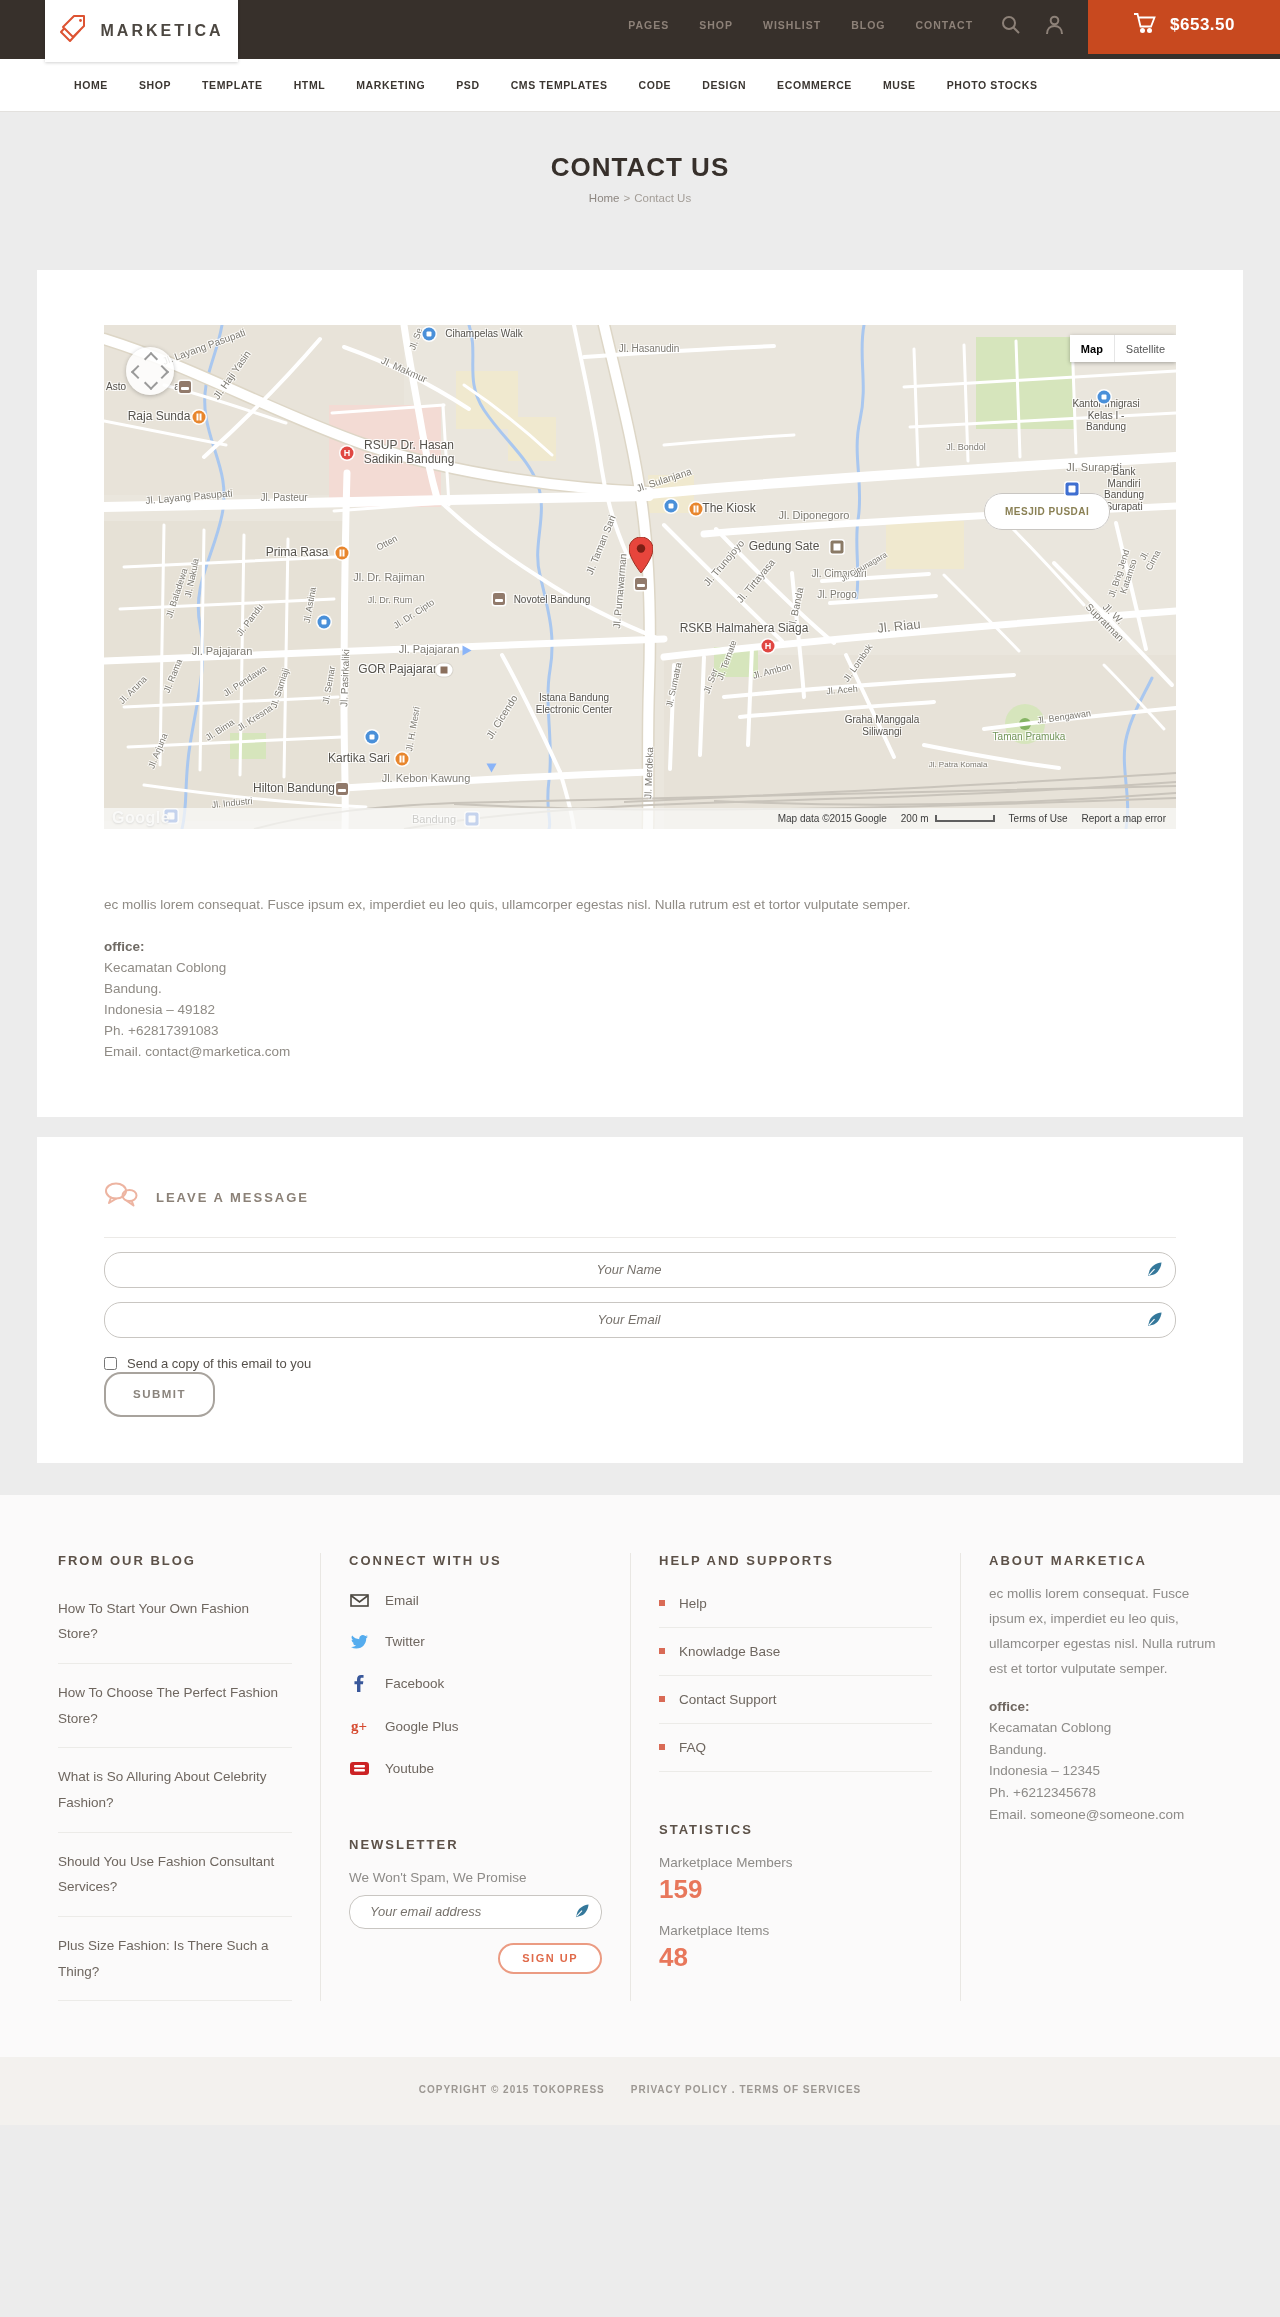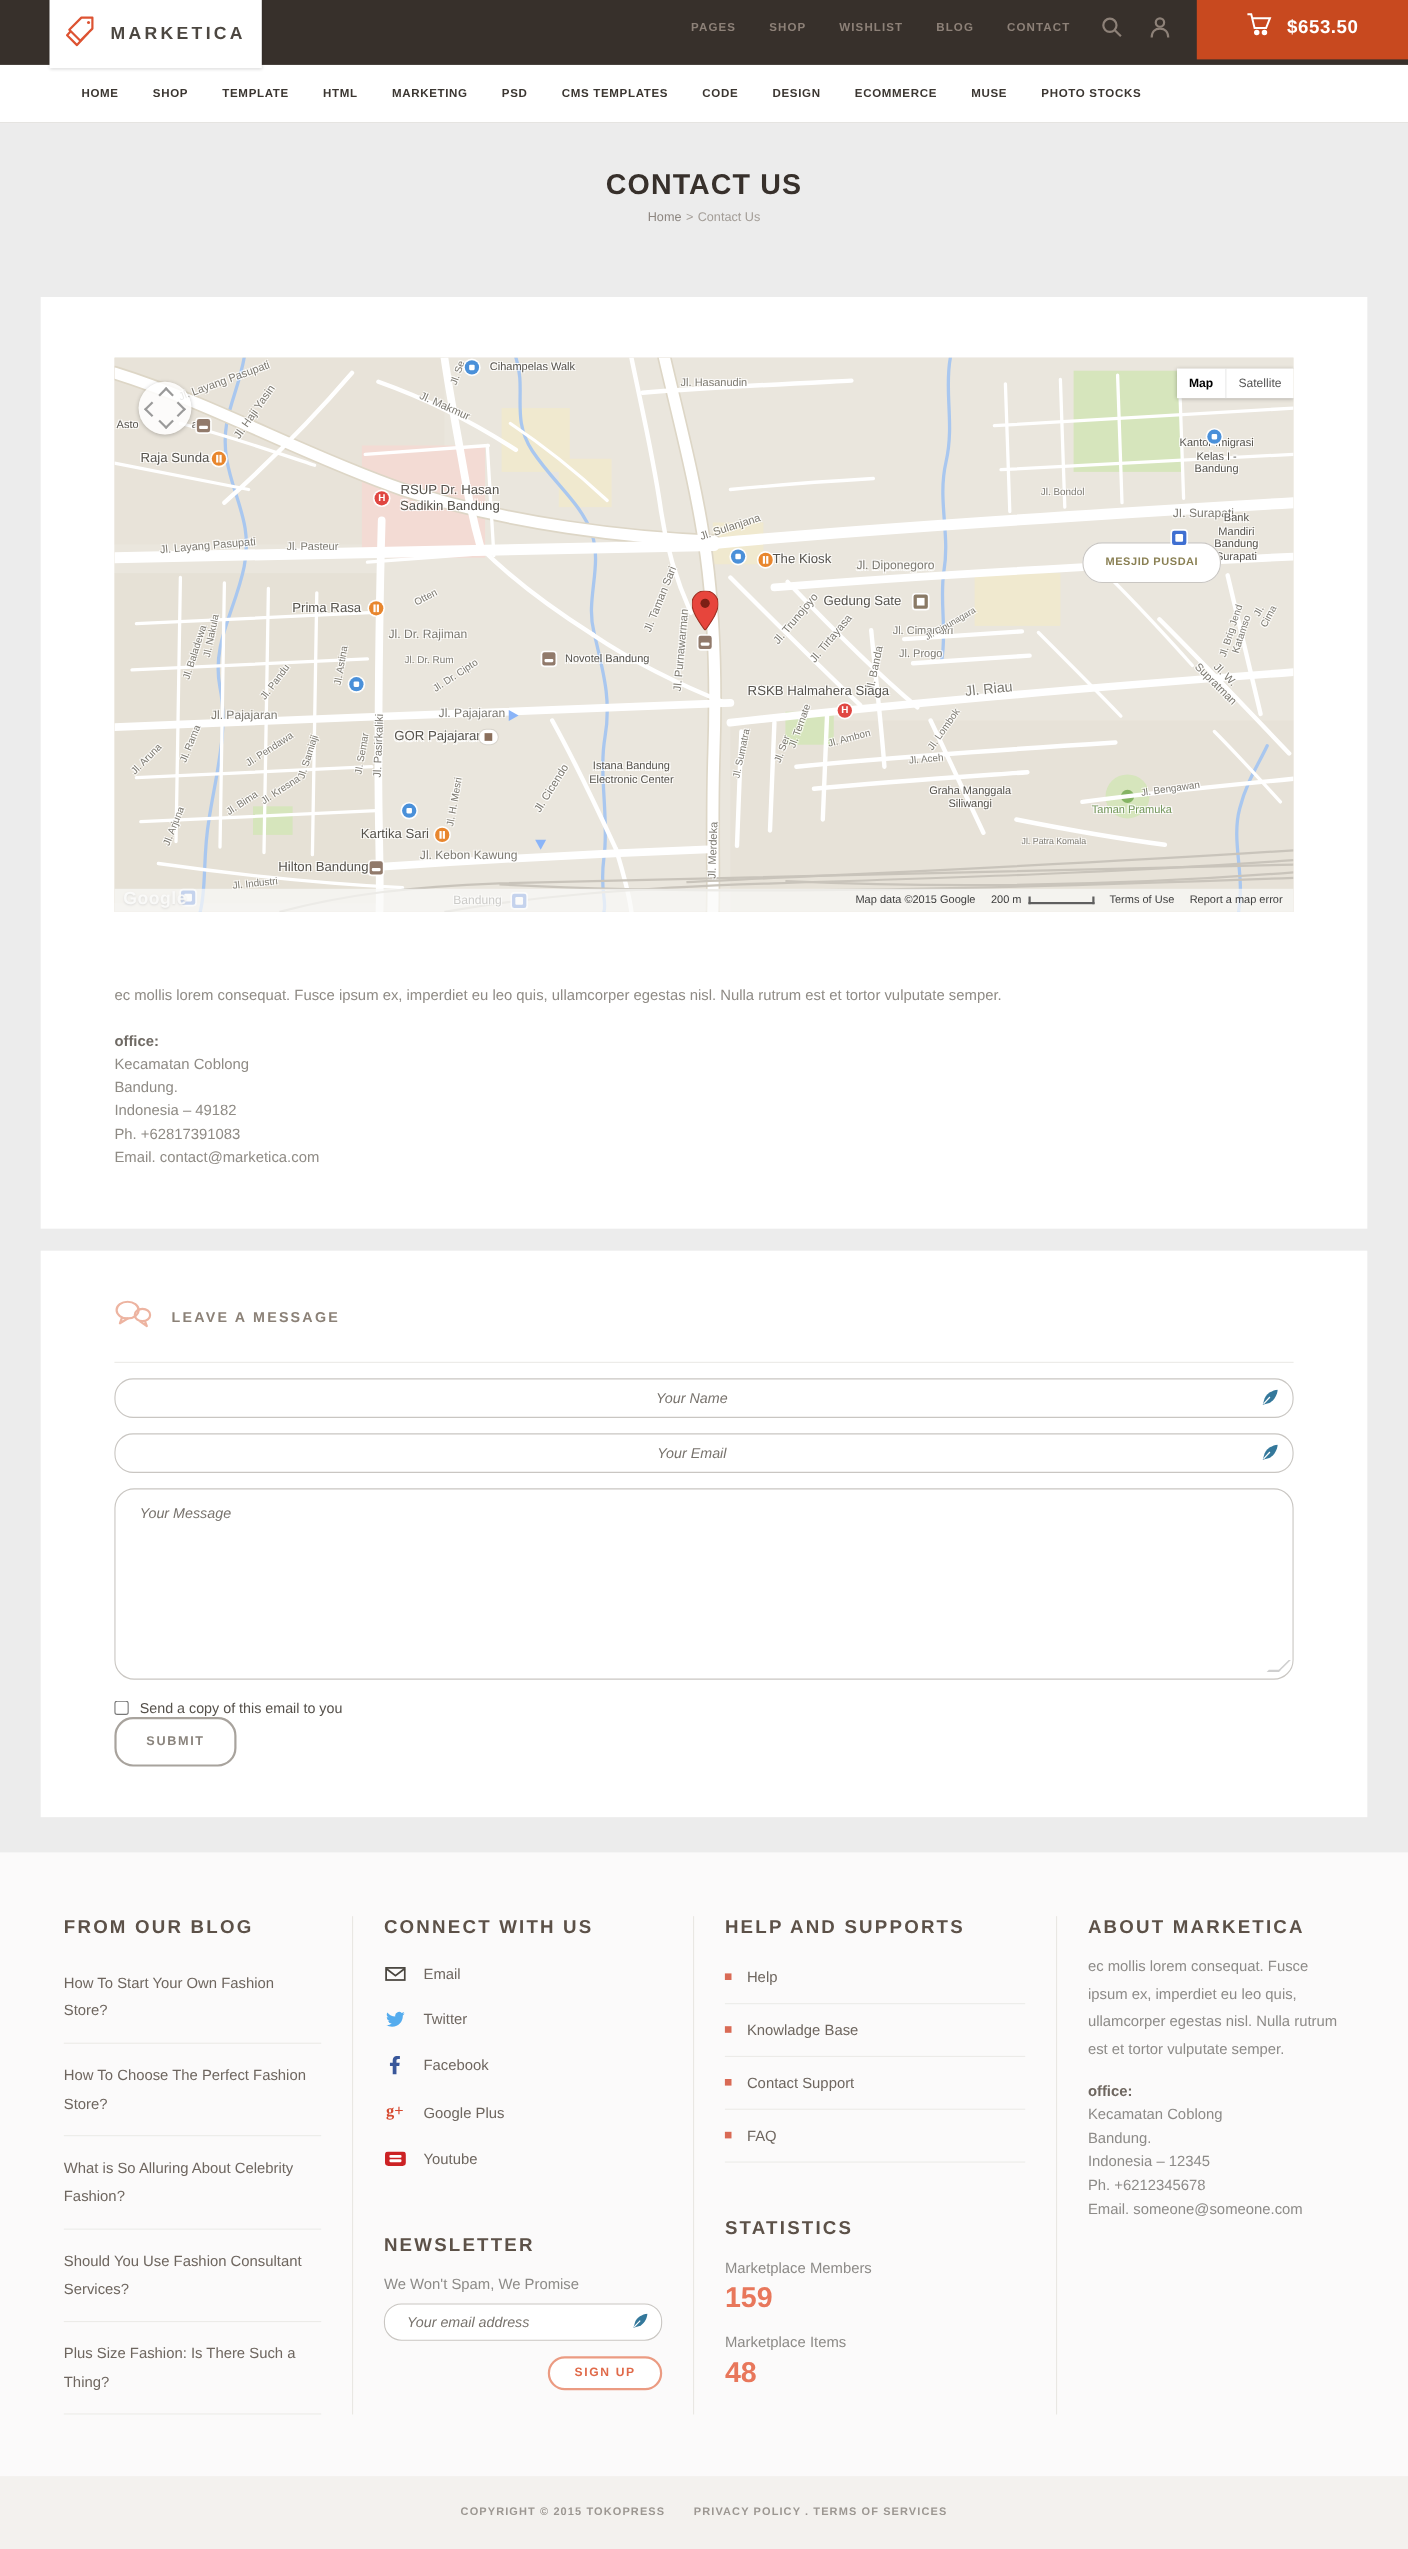--- a/index.html
+++ b/index.html
@@ -96,21 +96,21 @@
   .grip{position:absolute;right:7px;bottom:6px;width:9px;height:9px;border-right:2px solid #bbb;border-bottom:2px solid #bbb;transform:skew(-45deg) rotate(0deg);opacity:.7;}
   .copy-row{margin-top:18px;display:flex;align-items:center;gap:10px;font-size:13px;color:#55504a;cursor:pointer;}
   .copy-row input{width:13px;height:13px;margin:0;}
   .submit{margin-top:1px;height:45px;padding:0 27px;border:2px solid #a8a39d;border-radius:17px;background:#fff;font-family:inherit;font-size:11.5px;font-weight:bold;letter-spacing:1.5px;color:#8a847d;cursor:pointer;}
 
   
   footer{margin-top:32px;background:#fbfafa;}
   .cols{width:1220px;margin:0 auto;display:grid;grid-template-columns:290px 310px 330px 290px;padding:58px 0 56px;}
   .col{padding:0 28px;box-sizing:border-box;}
   .col + .col{border-left:1px solid #e9e7e3;}
-  .col h4{margin:0 0 12px;font-size:17px;font-weight:bold;letter-spacing:2px;color:#5c5148;}
+  .col h4{margin:0 0 12px;font-size:13px;font-weight:bold;letter-spacing:2px;color:#5c5148;}
   .col ul{margin:0;padding:0;list-style:none;}
   .blog-item{padding:16px 0;border-bottom:1px solid #ecebe8;font-size:13.5px;line-height:1.9;color:#6e665f;cursor:pointer;}
   .connect-item{display:flex;align-items:center;gap:16px;padding:13px 0;font-size:13.5px;color:#6e665f;cursor:pointer;}
   .connect-item .cicon{width:20px;display:flex;justify-content:center;align-items:center;}
   .gplus-glyph{color:#d6492f;font-weight:bold;font-size:15px;font-family:"Liberation Serif",serif;}
   .nl-head{margin-top:48px !important;}
   .tagline{margin:18px 0 0;font-size:13.5px;color:#8d8b88;}
   .nl-pill{position:relative;margin-top:10px;height:32px;border:1px solid #c9c6c2;border-radius:16px;background:#fff;display:flex;align-items:center;padding:0 38px 0 18px;}
   .nl-pill input{border:0;outline:0;width:100%;font-family:inherit;font-size:13px;font-style:italic;color:#555;background:none;}
   .nl-pill .pen{position:absolute;right:12px;top:8px;}
@@ -399,24 +399,20 @@
     </div>
     <div class="pill">
       <input type="text" placeholder="Your Email" style="">
       <span class="pen">
         <svg width="15" height="15" viewBox="0 0 16 16">
             <path d="M15.5 0.5 C10 1 4.5 4.5 2.8 8.8 L1 15 L7.4 13.2 C11.7 11.4 15 6 15.5 0.5 Z" fill="#34789b"></path>
             <path d="M1.8 14.2 L8 7.5" stroke="#fff" stroke-width="1.2" fill="none"></path>
           </svg>
       </span>
     </div>
-    <div class="area">
-      <textarea placeholder="Your Message" style=""></textarea>
-      <span class="grip"></span>
-    </div>
     <label class="copy-row">
       <input type="checkbox" style="">
       <span>Send a copy of this email to you</span>
     </label>
     <button class="submit">SUBMIT</button>
   </section>
 
   <footer>
     <div class="cols">
       <div class="col">

